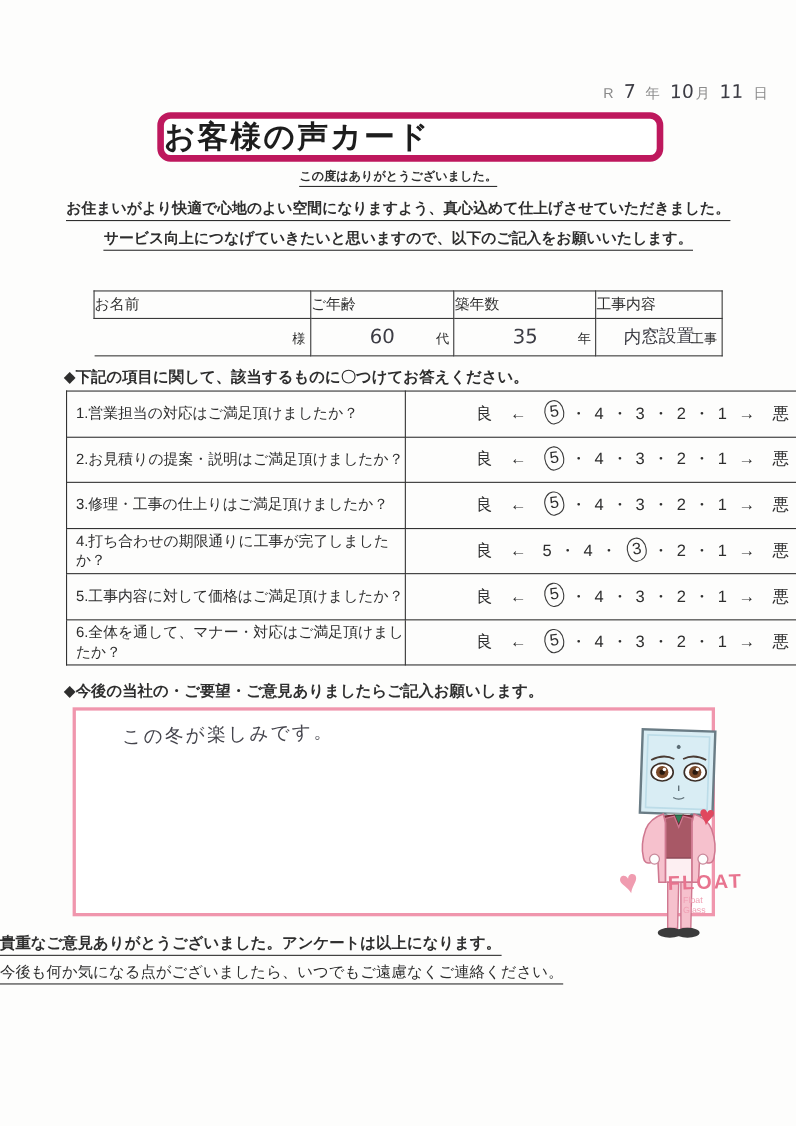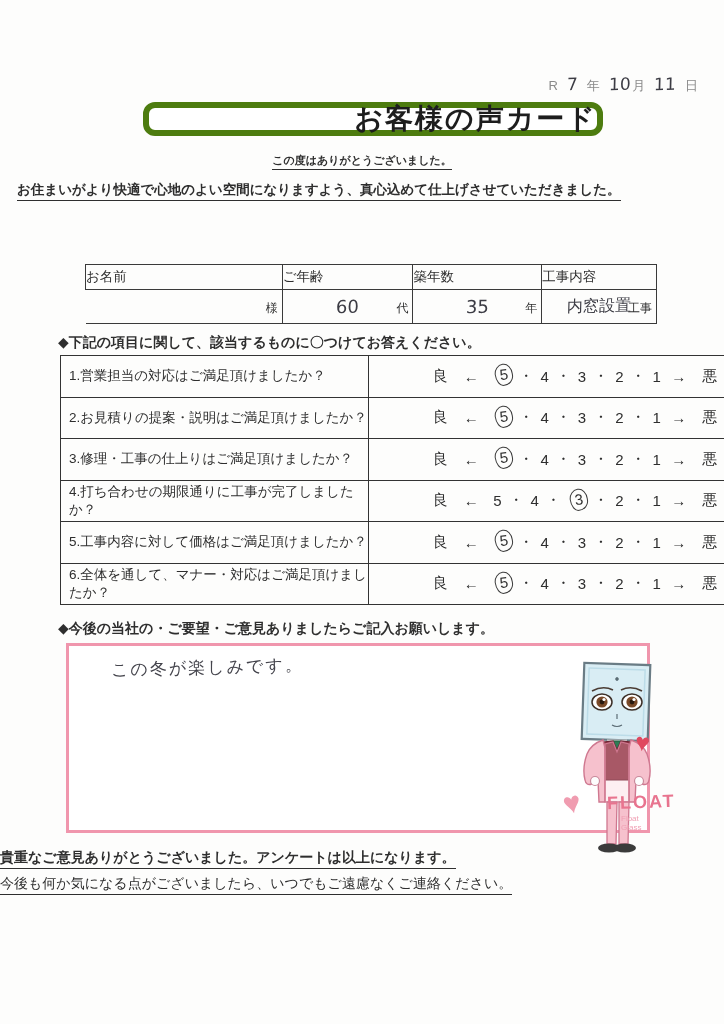--- a/index.html
+++ b/index.html
@@ -14,28 +14,28 @@
   .ul { border-bottom:1.5px solid #2f2f2f; padding-bottom:1px; display:inline-block; }
 
   
   .date-line { position:absolute; top:74px; right:26px; display:flex; align-items:baseline; gap:9px; }
   .date-label { font-size:13px; color:#8a8a8a; }
   .hand { font-family:"DejaVu Sans",sans-serif; color:#3c3c44; display:inline-block; transform:skewX(-3deg) rotate(-1.5deg); }
   .date-num { font-size:17px; }
 
   
   .title-box {
-    position:absolute; left:143px; top:102px; width:460px; height:34px;
-    border:6px solid #4d7c0f; border-radius:12px; background:#fff;
-    display:flex; align-items:center; justify-content:flex-end;
+    position:absolute; left:143px; top:102px; width:460px; height:45px;
+    border:6px solid #be185d; border-radius:12px; background:#fff;
+    display:flex; align-items:center; justify-content:flex-start;
   }
   .title-text { font-size:28px; font-weight:900; letter-spacing:2px; color:#1d1d1d; }
 
   .thanks { position:absolute; top:153px; left:0; width:100%; text-align:center; font-size:11px; font-weight:bold; }
-  .intro { position:absolute; top:181px; left:0; width:100%; text-align:left; font-weight:bold; font-size:13.5px;padding-left:17px; }
+  .intro { position:absolute; top:181px; left:0; width:100%; text-align:center; font-weight:bold; font-size:13.5px; }
   .intro p { margin-bottom:7px; }
 
   
   .info-table { position:absolute; left:85px; top:264px; width:572px; border-collapse:collapse; }
   .info-table th, .info-table td { border:1.5px solid #3a3a3a; }
   .info-table th { font-size:13.5px; font-weight:normal; height:25px; text-align:left; }
   .info-table td { height:34px; position:relative; text-align:center; vertical-align:middle; }
   .cell-suffix { position:absolute; right:4px; bottom:6px; font-size:12px; color:#2e2e2e; }
   .cell-value { font-size:18px; }
   .col-name { width:197px; } .col-age { width:131px; } .col-built { width:129px; } .col-work { width:115px; }
@@ -90,20 +90,21 @@
 </div>
 
 <div class="title-box">
   <span class="title-text">お客様の声カード</span>
 </div>
 <div class="thanks">
   <span class="ul">この度はありがとうございました。</span>
 </div>
 <div class="intro">
   <p><span class="ul">お住まいがより快適で心地のよい空間になりますよう、真心込めて仕上げさせていただきました。</span></p>
+  <p><span class="ul">サービス向上につなげていきたいと思いますので、以下のご記入をお願いいたします。</span></p>
 </div>
 
 <table class="info-table">
   <tbody>
       <tr>
     <th class="col-name">お名前</th>
     <th class="col-age">ご年齢</th>
     <th class="col-built">築年数</th>
     <th class="col-work">工事内容</th>
   </tr>

